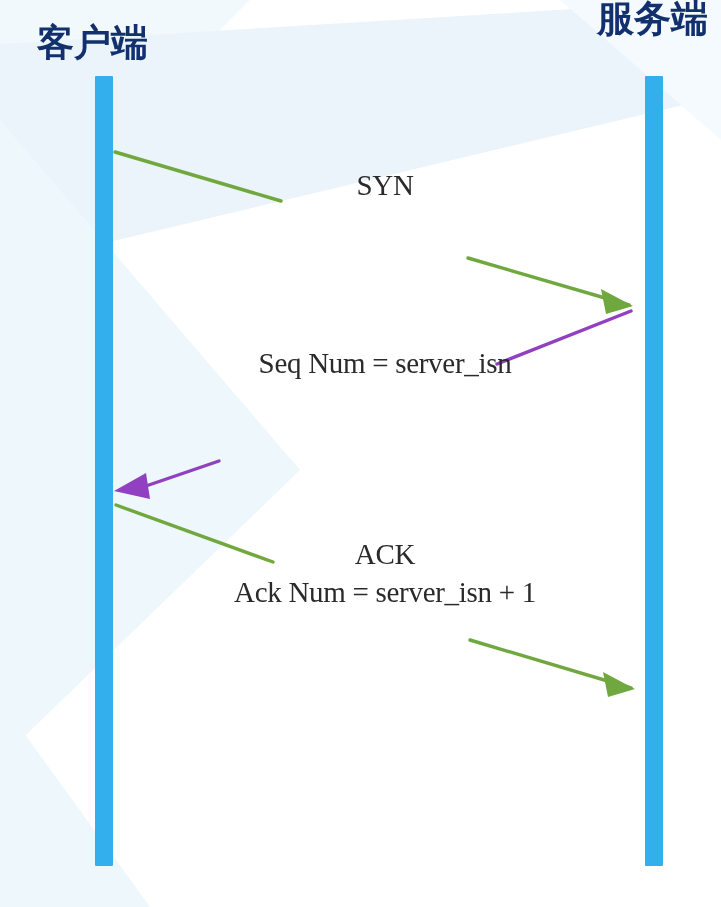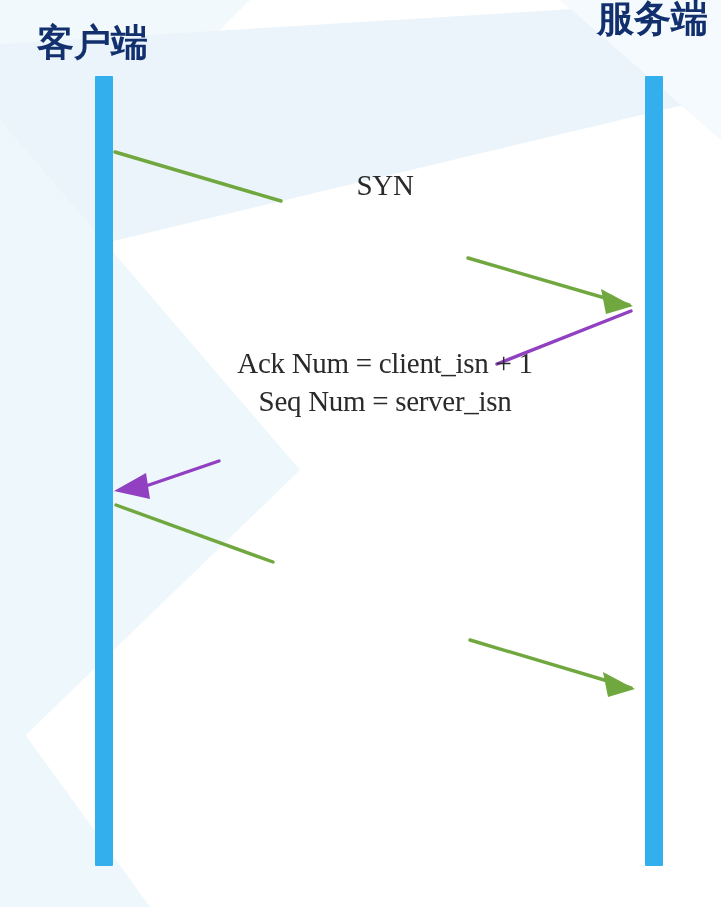--- a/index.html
+++ b/index.html
@@ -113,18 +113,21 @@
       <line x1="470" y1="640" x2="631" y2="688" stroke="#70a83f" stroke-width="3.4" stroke-linecap="round"></line>
       <polygon points="635,689 603,672 608,697" fill="#70a83f"></polygon>
     </g>
   </svg>
 
   <div class="msg-block" style="left:75px; top:166px; width:620px;">
     <span class="msg-line"><span>SYN</span></span>
   </div>
 
   <div class="msg-block" style="left:75px; top:344px; width:620px;">
-    <span class="msg-line"><span>Ack Num = client_isn + 1</span></span>
     <span class="msg-line"><span>Seq Num = server_isn</span></span>
   </div>
 
+  <div class="msg-block" style="left:75px; top:535px; width:620px;">
+    <span class="msg-line"><span>ACK</span></span>
+    <span class="msg-line"><span>Ack Num = server_isn + 1</span></span>
+  </div>
 
 </div>
 
 </body></html>

